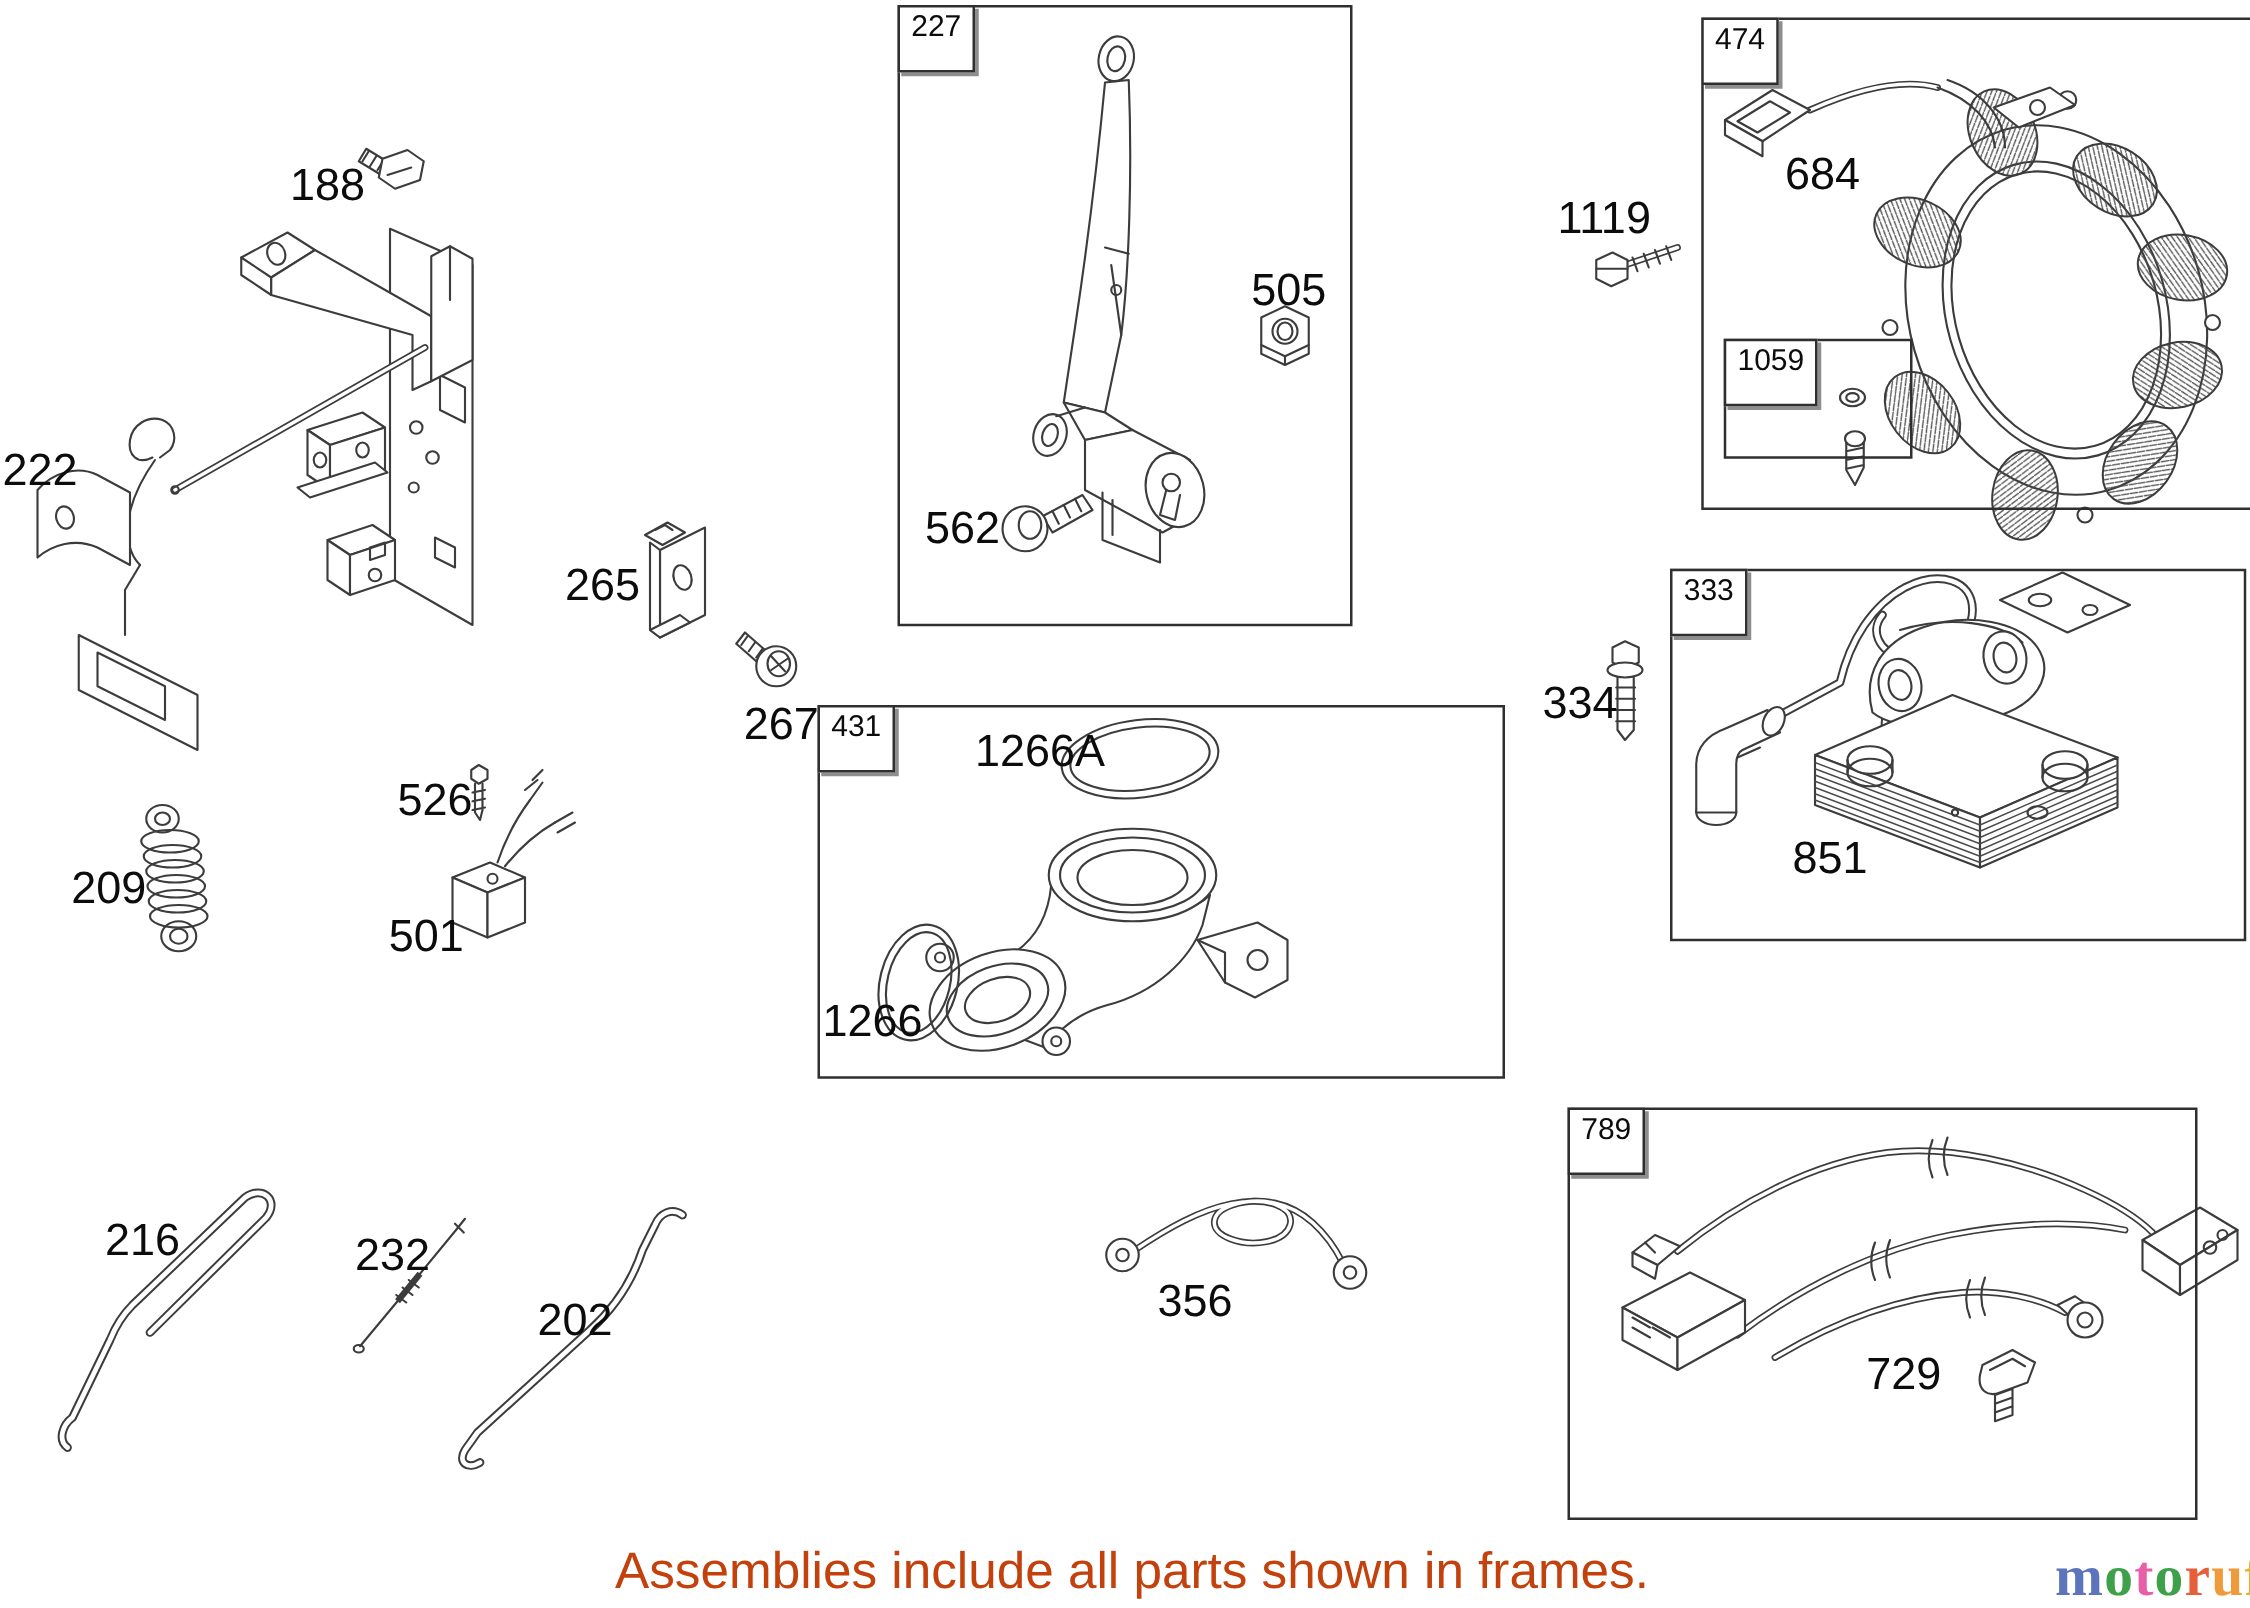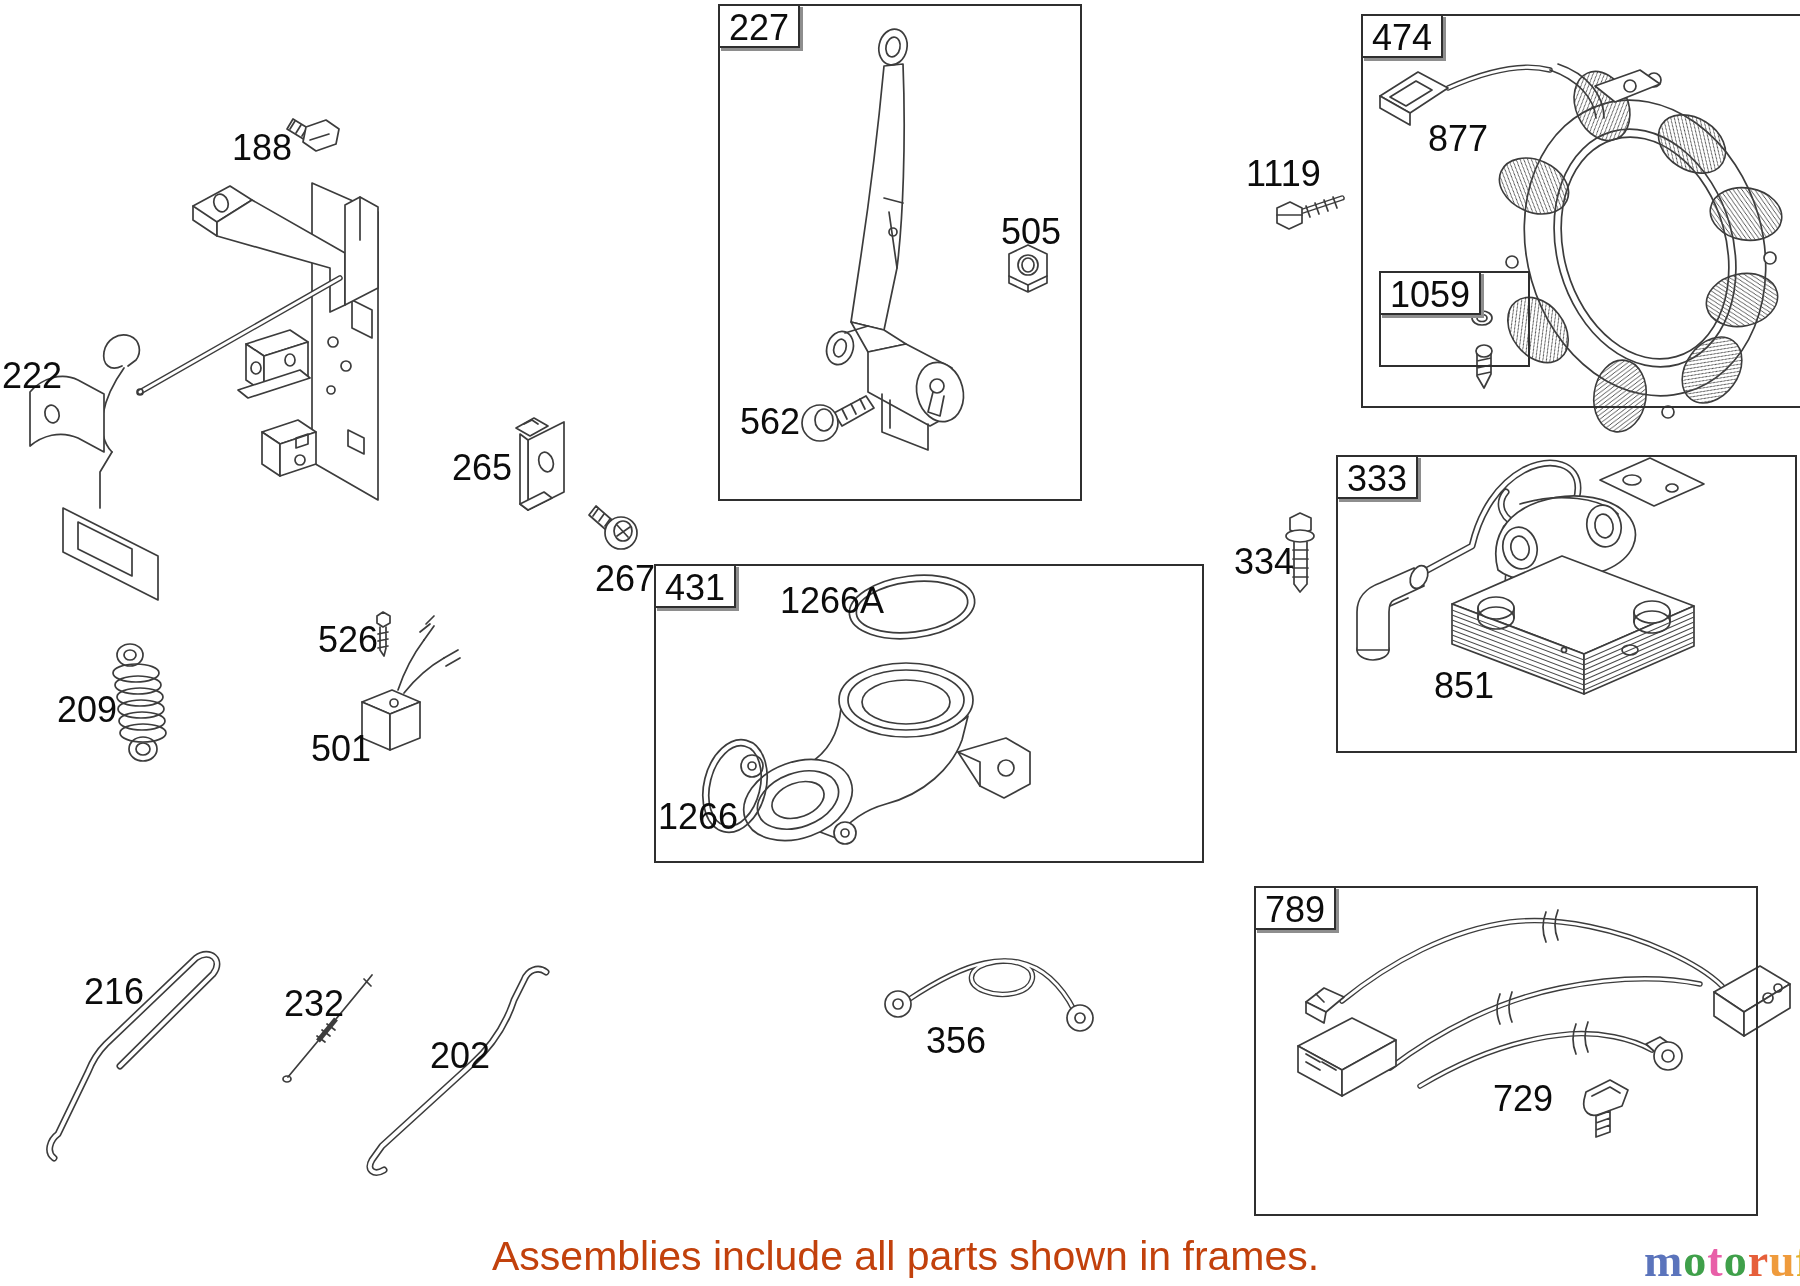--- a/index.html
+++ b/index.html
@@ -9,21 +9,21 @@
   .ln{fill:none;stroke:#3c3c3c;stroke-width:1.7;stroke-linecap:round;stroke-linejoin:round;}
   .fw{fill:#ffffff;stroke:#3c3c3c;stroke-width:1.7;stroke-linejoin:round;}
   .lam{fill:none;stroke:#4a4a4a;stroke-width:1.1;}
   .tube{fill:none;stroke:#3c3c3c;stroke-width:7;stroke-linecap:round;stroke-linejoin:round;}
   .tcore{fill:none;stroke:#ffffff;stroke-width:3.8;stroke-linecap:round;stroke-linejoin:round;}
   .tube2{fill:none;stroke:#3c3c3c;stroke-width:5.5;stroke-linecap:round;stroke-linejoin:round;}
   .tcore2{fill:none;stroke:#ffffff;stroke-width:2.8;stroke-linecap:round;stroke-linejoin:round;}
   .shoe{fill:url(#hatch);stroke:#3c3c3c;stroke-width:1.6;}
   .frame{position:absolute;border:2px solid #2f2f2f;box-sizing:border-box;background:transparent;}
   .frame-tag{position:absolute;left:-2px;top:-2px;background:#fff;border:2px solid #2f2f2f;
-             box-shadow:3px 3px 0 #8e8e8e;font-size:36px;line-height:1;padding:4px 9px 0;color:#0c0c0c;}
+             box-shadow:3px 3px 0 #8e8e8e;font-size:24px;line-height:1;padding:4px 9px 22px;color:#0c0c0c;}
   .plabel{position:absolute;font-size:36px;line-height:1;white-space:nowrap;color:#0c0c0c;}
   .caption{position:absolute;left:492px;top:1236px;font-size:41px;line-height:1;color:#c2410c;}
   .logo{position:absolute;left:1644px;top:1238px;font-family:"Liberation Serif",serif;
         font-size:46px;font-weight:700;line-height:1;letter-spacing:1px;cursor:pointer;}
 </style>
 </head>
 <body>
 
 <div class="canvas">
 
@@ -352,21 +352,21 @@
   <div class="plabel" style="left:311px;top:731px">501</div>
   <div class="plabel" style="left:84px;top:974px">216</div>
   <div class="plabel" style="left:284px;top:986px">232</div>
   <div class="plabel" style="left:430px;top:1038px">202</div>
   <div class="plabel" style="left:926px;top:1023px">356</div>
   <div class="plabel" style="left:740px;top:404px">562</div>
   <div class="plabel" style="left:1001px;top:214px">505</div>
   <div class="plabel" style="left:780px;top:583px">1266A</div>
   <div class="plabel" style="left:658px;top:799px">1266</div>
   <div class="plabel" style="left:1246px;top:156px">1119</div>
-  <div class="plabel" style="left:1428px;top:121px">877</div>
+  <div class="plabel" style="left:1428px;top:121px">684</div>
   <div class="plabel" style="left:1234px;top:544px">334</div>
   <div class="plabel" style="left:1434px;top:668px">851</div>
   <div class="plabel" style="left:1493px;top:1081px">729</div>
 
   <div class="caption">Assemblies include all parts shown in frames.</div>
 
   <div class="logo">
     <span style="color:#5b74bc">m</span><span style="color:#3fa04a">o</span><span style="color:#e85fa8">t</span><span style="color:#3fa04a">o</span><span style="color:#e65f3a">r</span><span style="color:#ef9b3c">u</span><span style="color:#e3b32b">f</span>
   </div>
 

